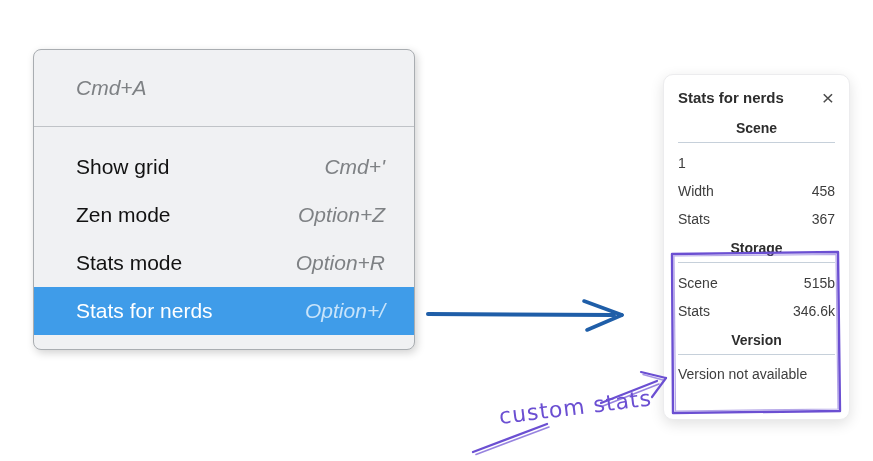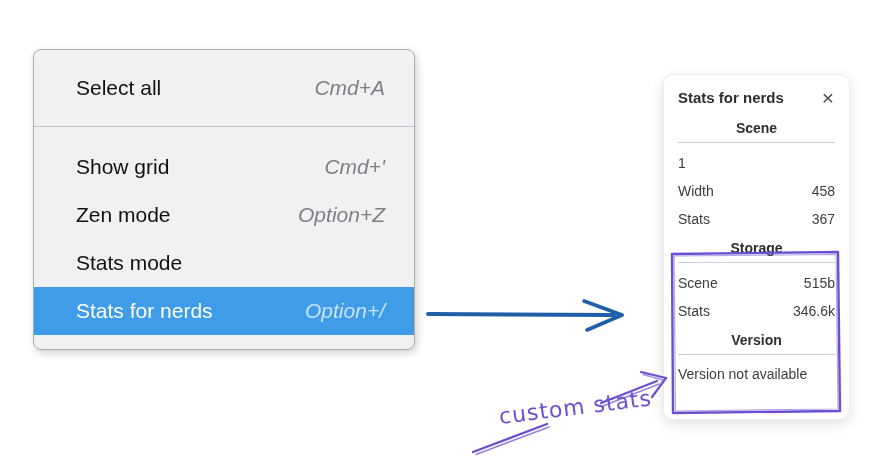--- a/index.html
+++ b/index.html
@@ -53,36 +53,36 @@
   }
 </style>
 </head>
 <body>
 
 <div class="stage">
 
   <div class="menu">
     <div class="menu-section s1">
       <div class="menu-item">
-        <span>Select all</span>
         <span class="shortcut">Cmd+A</span>
       </div>
     </div>
     <div class="menu-divider"></div>
     <div class="menu-section s2">
       <div class="menu-item">
         <span>Show grid</span>
         <span class="shortcut">Cmd+'</span>
       </div>
       <div class="menu-item">
         <span>Zen mode</span>
         <span class="shortcut">Option+Z</span>
       </div>
       <div class="menu-item">
         <span>Stats mode</span>
+        <span class="shortcut">Option+R</span>
       </div>
       <div class="menu-item highlighted">
         <span>Stats for nerds</span>
         <span class="shortcut">Option+/</span>
       </div>
     </div>
   </div>
 
   <svg class="overlay" width="873" height="461" viewBox="0 0 873 461">
     <g stroke="#1f5ea8" fill="none" stroke-linecap="round">

